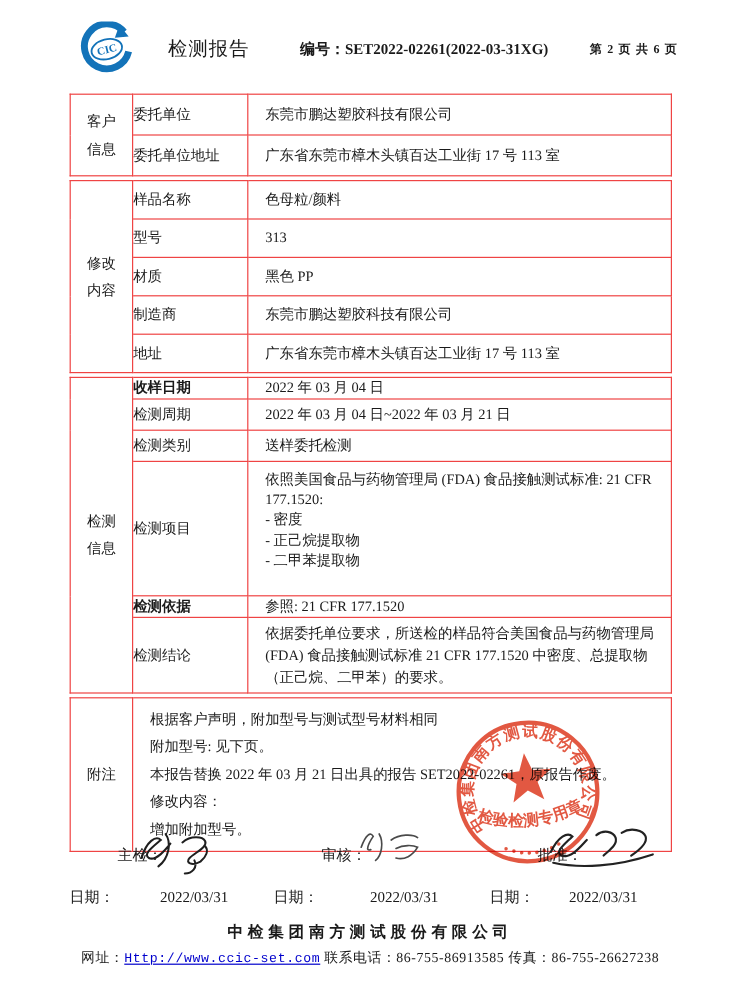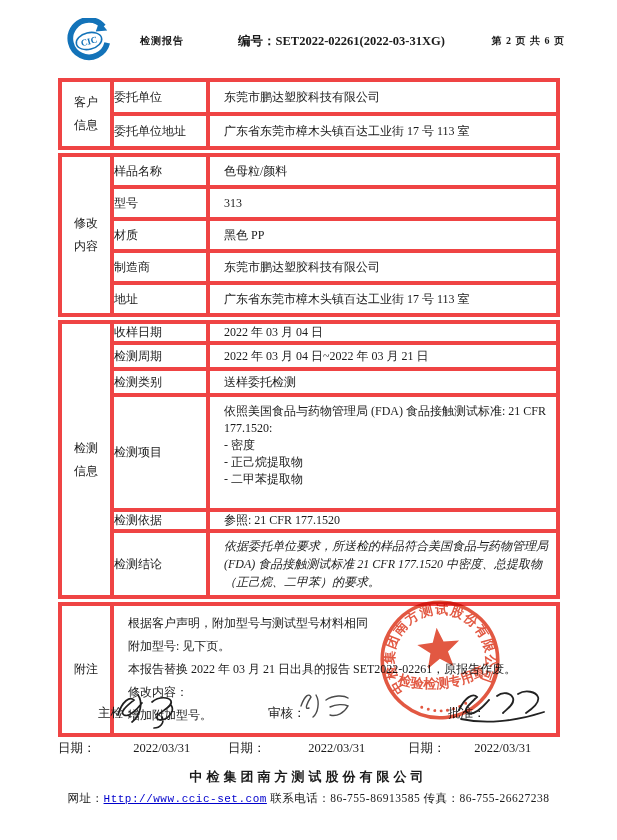--- a/index.html
+++ b/index.html
@@ -11,39 +11,39 @@
     margin: 0 auto;
     background: #ffffff;
     overflow: hidden;
   }
   
   .header {
     position: absolute; left: 0; top: 16px; width: 617px; height: 50px;
     display: flex; align-items: center;
   }
   .logo-wrap { margin-left: 60px; width: 58px; height: 46px; }
-  .hdr-title { margin-left: 22px; font-size: 10px; font-weight: bold; letter-spacing: 1px; }
-  .hdr-no { margin-left: 54px; font-size: 12.5px; font-weight: bold; }
+  .hdr-title { margin-left: 22px; font-size: 16px; font-weight: normal; letter-spacing: 1px; }
+  .hdr-no { margin-left: 42px; font-size: 12.5px; font-weight: bold; }
   .hdr-page { margin-left: auto; margin-right: 52px; font-size: 10px; font-weight: bold; letter-spacing: 1px; }
   
   .tables { position: absolute; left: 58px; top: 78px; width: 502px; }
   table.sec {
     width: 502px; border-collapse: collapse; table-layout: fixed;
     margin-bottom: 3px;
     font-size: 12px;
   }
-  table.sec td { border: 4px solid #ef4444; vertical-align: middle; }
+  table.sec td { border: 1px solid #ef4444; vertical-align: middle; }
   td.grp { width: 52px; text-align: center; padding: 2px; }
   td.grp .stack { display: inline-block; width: 2em; line-height: 1.9; text-align: center; }
   td.lbl { width: 96px; }
   td.val { padding-left: 14px; padding-right: 8px; }
   .h34 { height: 34px; } .h32 { height: 32px; margin-left: 20px; }
-  .h25 { height: 17px; } .h26 { height: 26px; } .h56 { height: 56px; }
+  .h25 { height: 17px; font-weight: bold; } .h26 { height: 26px; } .h56 { height: 56px; }
   .pre { white-space: pre-line; line-height: 1.42; padding-top: 6px; padding-bottom: 20px; }
-  .wrap3 { line-height: 1.5; padding-top: 4px; padding-bottom: 4px; font-style: italic; }
+  .wrap3 { line-height: 1.5; padding-top: 4px; padding-bottom: 4px; }
   td.notes { padding: 6px 10px 6px 14px; white-space: pre-line; line-height: 1.92; vertical-align: top; }
   
   .sig-block { position: absolute; left: 58px; top: 700px; width: 502px; font-size: 12.5px; }
   .sig-row, .date-row { display: grid; grid-template-columns: 170px 180px 1fr; }
   .sig-row { height: 26px; align-items: center; margin-left: 40px; }
   .date-row { margin-top: 14px; align-items: center; }
   .date-cell { display: flex; align-items: center; }
   .date-cell .dv { flex: 1; text-align: center; font-size: 12.5px; }
   .sig-svg { position: absolute; }
   

